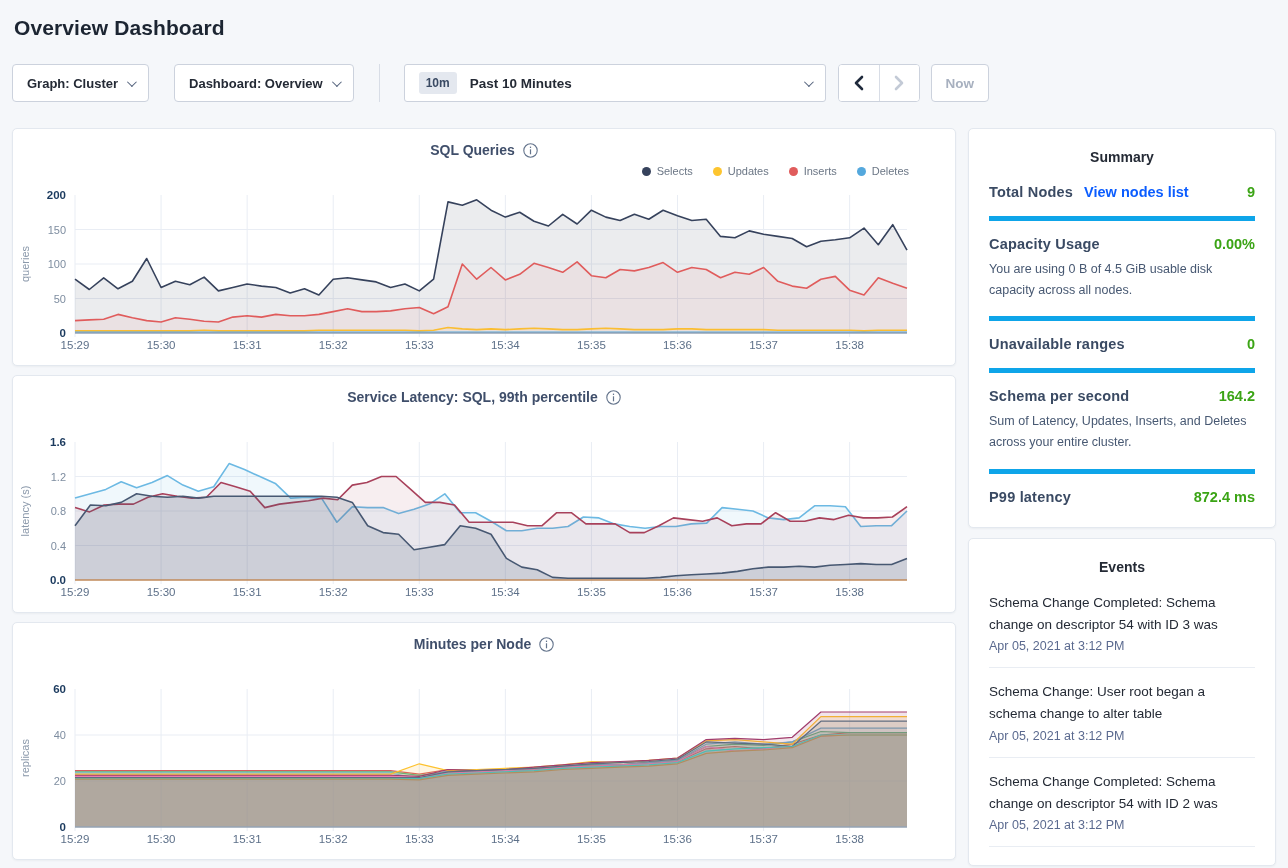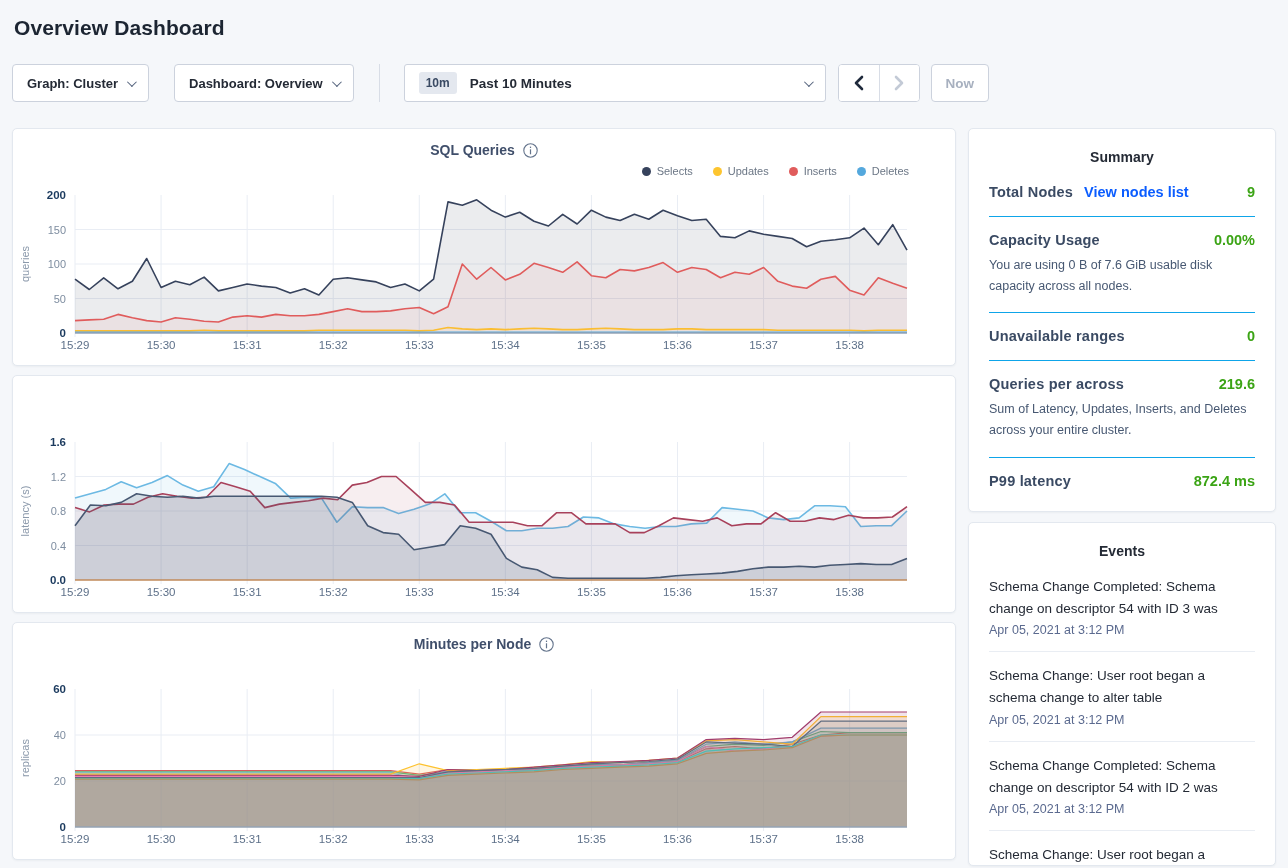--- a/index.html
+++ b/index.html
@@ -49,21 +49,21 @@
   .info-icon { flex:0 0 auto; cursor:pointer; }
   .legend { display:flex; justify-content:flex-end; gap:20px; padding-right:46px; height:20px; align-items:center; margin-top:2px; }
   .legend-item { display:flex; align-items:center; gap:6px; font-size:11px; color:#6b7685; }
   .legend-dot { width:9px; height:9px; border-radius:50%; display:inline-block; }
   .plot { position:absolute; left:0; bottom:2px; width:944px; height:176px; }
   .plot svg text { font-family:"Liberation Sans",sans-serif; }
 
   
   .summary-card { padding:14px 20px 6px 20px; }
   .side-title { text-align:center; font-size:14px; font-weight:700; color:#242a35; padding:6px 0 4px 0; }
-  .srow { padding:15px 0 16px 0; border-bottom:1px solid #0ea5e9; }
+  .srow { padding:15px 0 16px 0; border-bottom:5px solid #0ea5e9; }
   .srow:last-child { border-bottom:none; }
   .srow-top { display:flex; align-items:baseline; }
   .slabel { font-size:14.5px; font-weight:700; color:#3a4a63; letter-spacing:.2px; }
   .slink { font-size:14.5px; font-weight:700; margin-left:11px; cursor:pointer; text-decoration:none; }
   .sval { margin-left:auto; font-size:14.5px; font-weight:700; }
   .sdesc { font-size:12.5px; color:#475872; line-height:1.65; margin-top:7px; }
 
   
   .events-card { padding:14px 20px; flex:1; overflow:hidden; }
   .event-item { padding:13px 0 14px 0; }
@@ -174,20 +174,28 @@
               <text x="492.352" y="162" text-anchor="middle" font-size="11.5" fill="#5d7089">15:34</text>
               <text x="578.4224" y="162" text-anchor="middle" font-size="11.5" fill="#5d7089">15:35</text>
               <text x="664.4928" y="162" text-anchor="middle" font-size="11.5" fill="#5d7089">15:36</text>
               <text x="750.5632" y="162" text-anchor="middle" font-size="11.5" fill="#5d7089">15:37</text>
               <text x="836.6336" y="162" text-anchor="middle" font-size="11.5" fill="#5d7089">15:38</text>
               <text x="16" y="77" text-anchor="middle" font-size="11" fill="#8b99ab" transform="rotate(-90 16 77)">queries</text>
             </svg></div>
       </div>
 
       <div class="card chart-card">
+        <div class="chart-title-row">
+          <span class="chart-title">Service Latency: SQL, 99th percentile</span>
+          <svg class="info-icon" width="15" height="15" viewBox="0 0 15 15">
+            <circle cx="7.5" cy="7.5" r="6.7" fill="none" stroke="#64748c" stroke-width="1.1"></circle>
+            <rect x="6.9" y="6.3" width="1.2" height="5" fill="#64748c"></rect>
+              <rect x="6.9" y="3.6" width="1.2" height="1.4" fill="#64748c"></rect>
+          </svg>
+        </div>
         <div class="plot"><svg viewBox="0 0 944 176" width="944" height="176">
               <line x1="62" x2="894" y1="111.5" y2="111.5" stroke="#e9edf4" stroke-width="1"></line>
               <line x1="62" x2="894" y1="77" y2="77" stroke="#e9edf4" stroke-width="1"></line>
               <line x1="62" x2="894" y1="42.500000000000014" y2="42.500000000000014" stroke="#e9edf4" stroke-width="1"></line>
               <line x1="62" x2="62" y1="8" y2="150" stroke="#e9edf4" stroke-width="1"></line>
               <line x1="148.0704" x2="148.0704" y1="8" y2="150" stroke="#e9edf4" stroke-width="1"></line>
               <line x1="234.1408" x2="234.1408" y1="8" y2="150" stroke="#e9edf4" stroke-width="1"></line>
               <line x1="320.2112" x2="320.2112" y1="8" y2="150" stroke="#e9edf4" stroke-width="1"></line>
               <line x1="406.2816" x2="406.2816" y1="8" y2="150" stroke="#e9edf4" stroke-width="1"></line>
               <line x1="492.352" x2="492.352" y1="8" y2="150" stroke="#e9edf4" stroke-width="1"></line>
@@ -291,32 +299,32 @@
             <span class="slabel">Total Nodes</span>
             <a class="slink blue" style="color: rgb(11, 93, 255);">View nodes list</a>
             <span class="sval green" style="color: rgb(59, 164, 21);">9</span>
           </div>
         </div>
         <div class="srow">
           <div class="srow-top">
             <span class="slabel">Capacity Usage</span>
             <span class="sval green" style="color: rgb(59, 164, 21);">0.00%</span>
           </div>
-          <div class="sdesc">You are using 0 B of 7.6 GiB usable disk capacity across all nodes.</div>
+          <div class="sdesc">You are using 0 B of 4.5 GiB usable disk capacity across all nodes.</div>
         </div>
         <div class="srow">
           <div class="srow-top">
             <span class="slabel">Unavailable ranges</span>
             <span class="sval green" style="color: rgb(59, 164, 21);">0</span>
           </div>
         </div>
         <div class="srow">
           <div class="srow-top">
-            <span class="slabel">Queries per across</span>
-            <span class="sval green" style="color: rgb(59, 164, 21);">219.6</span>
+            <span class="slabel">Schema per second</span>
+            <span class="sval green" style="color: rgb(59, 164, 21);">164.2</span>
           </div>
           <div class="sdesc">Sum of Latency, Updates, Inserts, and Deletes across your entire cluster.</div>
         </div>
         <div class="srow">
           <div class="srow-top">
             <span class="slabel">P99 latency</span>
             <span class="sval green" style="color: rgb(59, 164, 21);">872.4 ms</span>
           </div>
         </div>
       </div>

